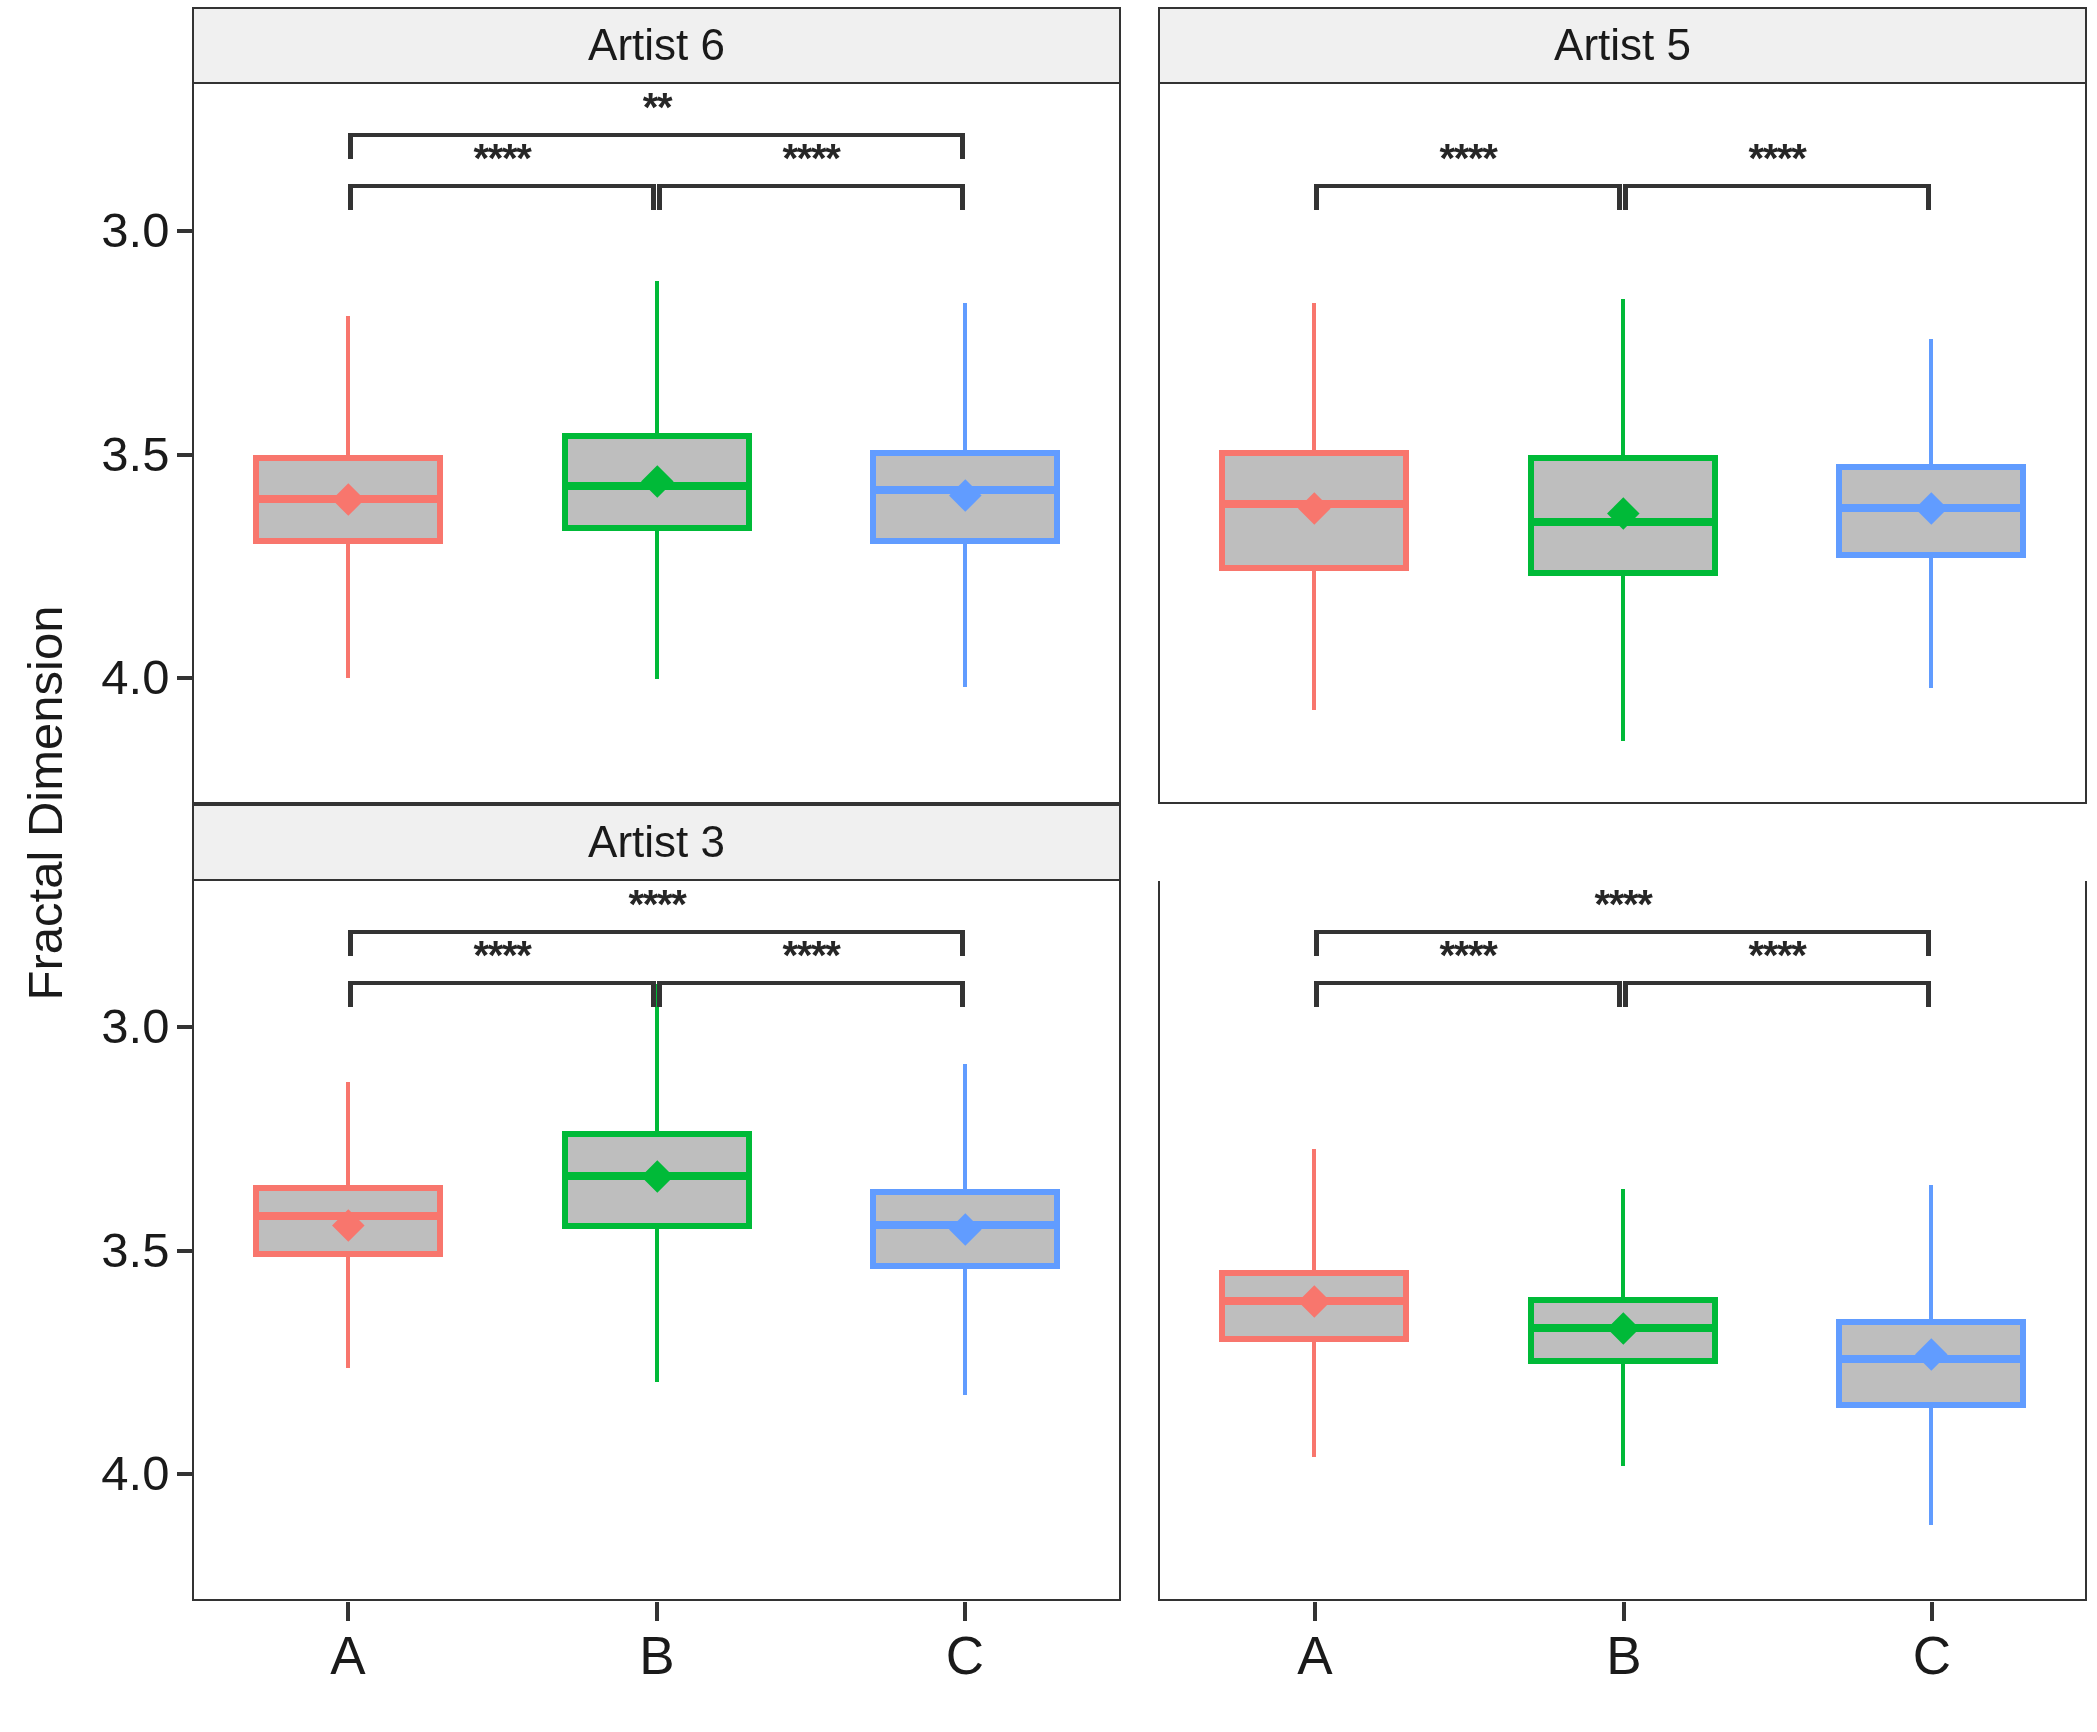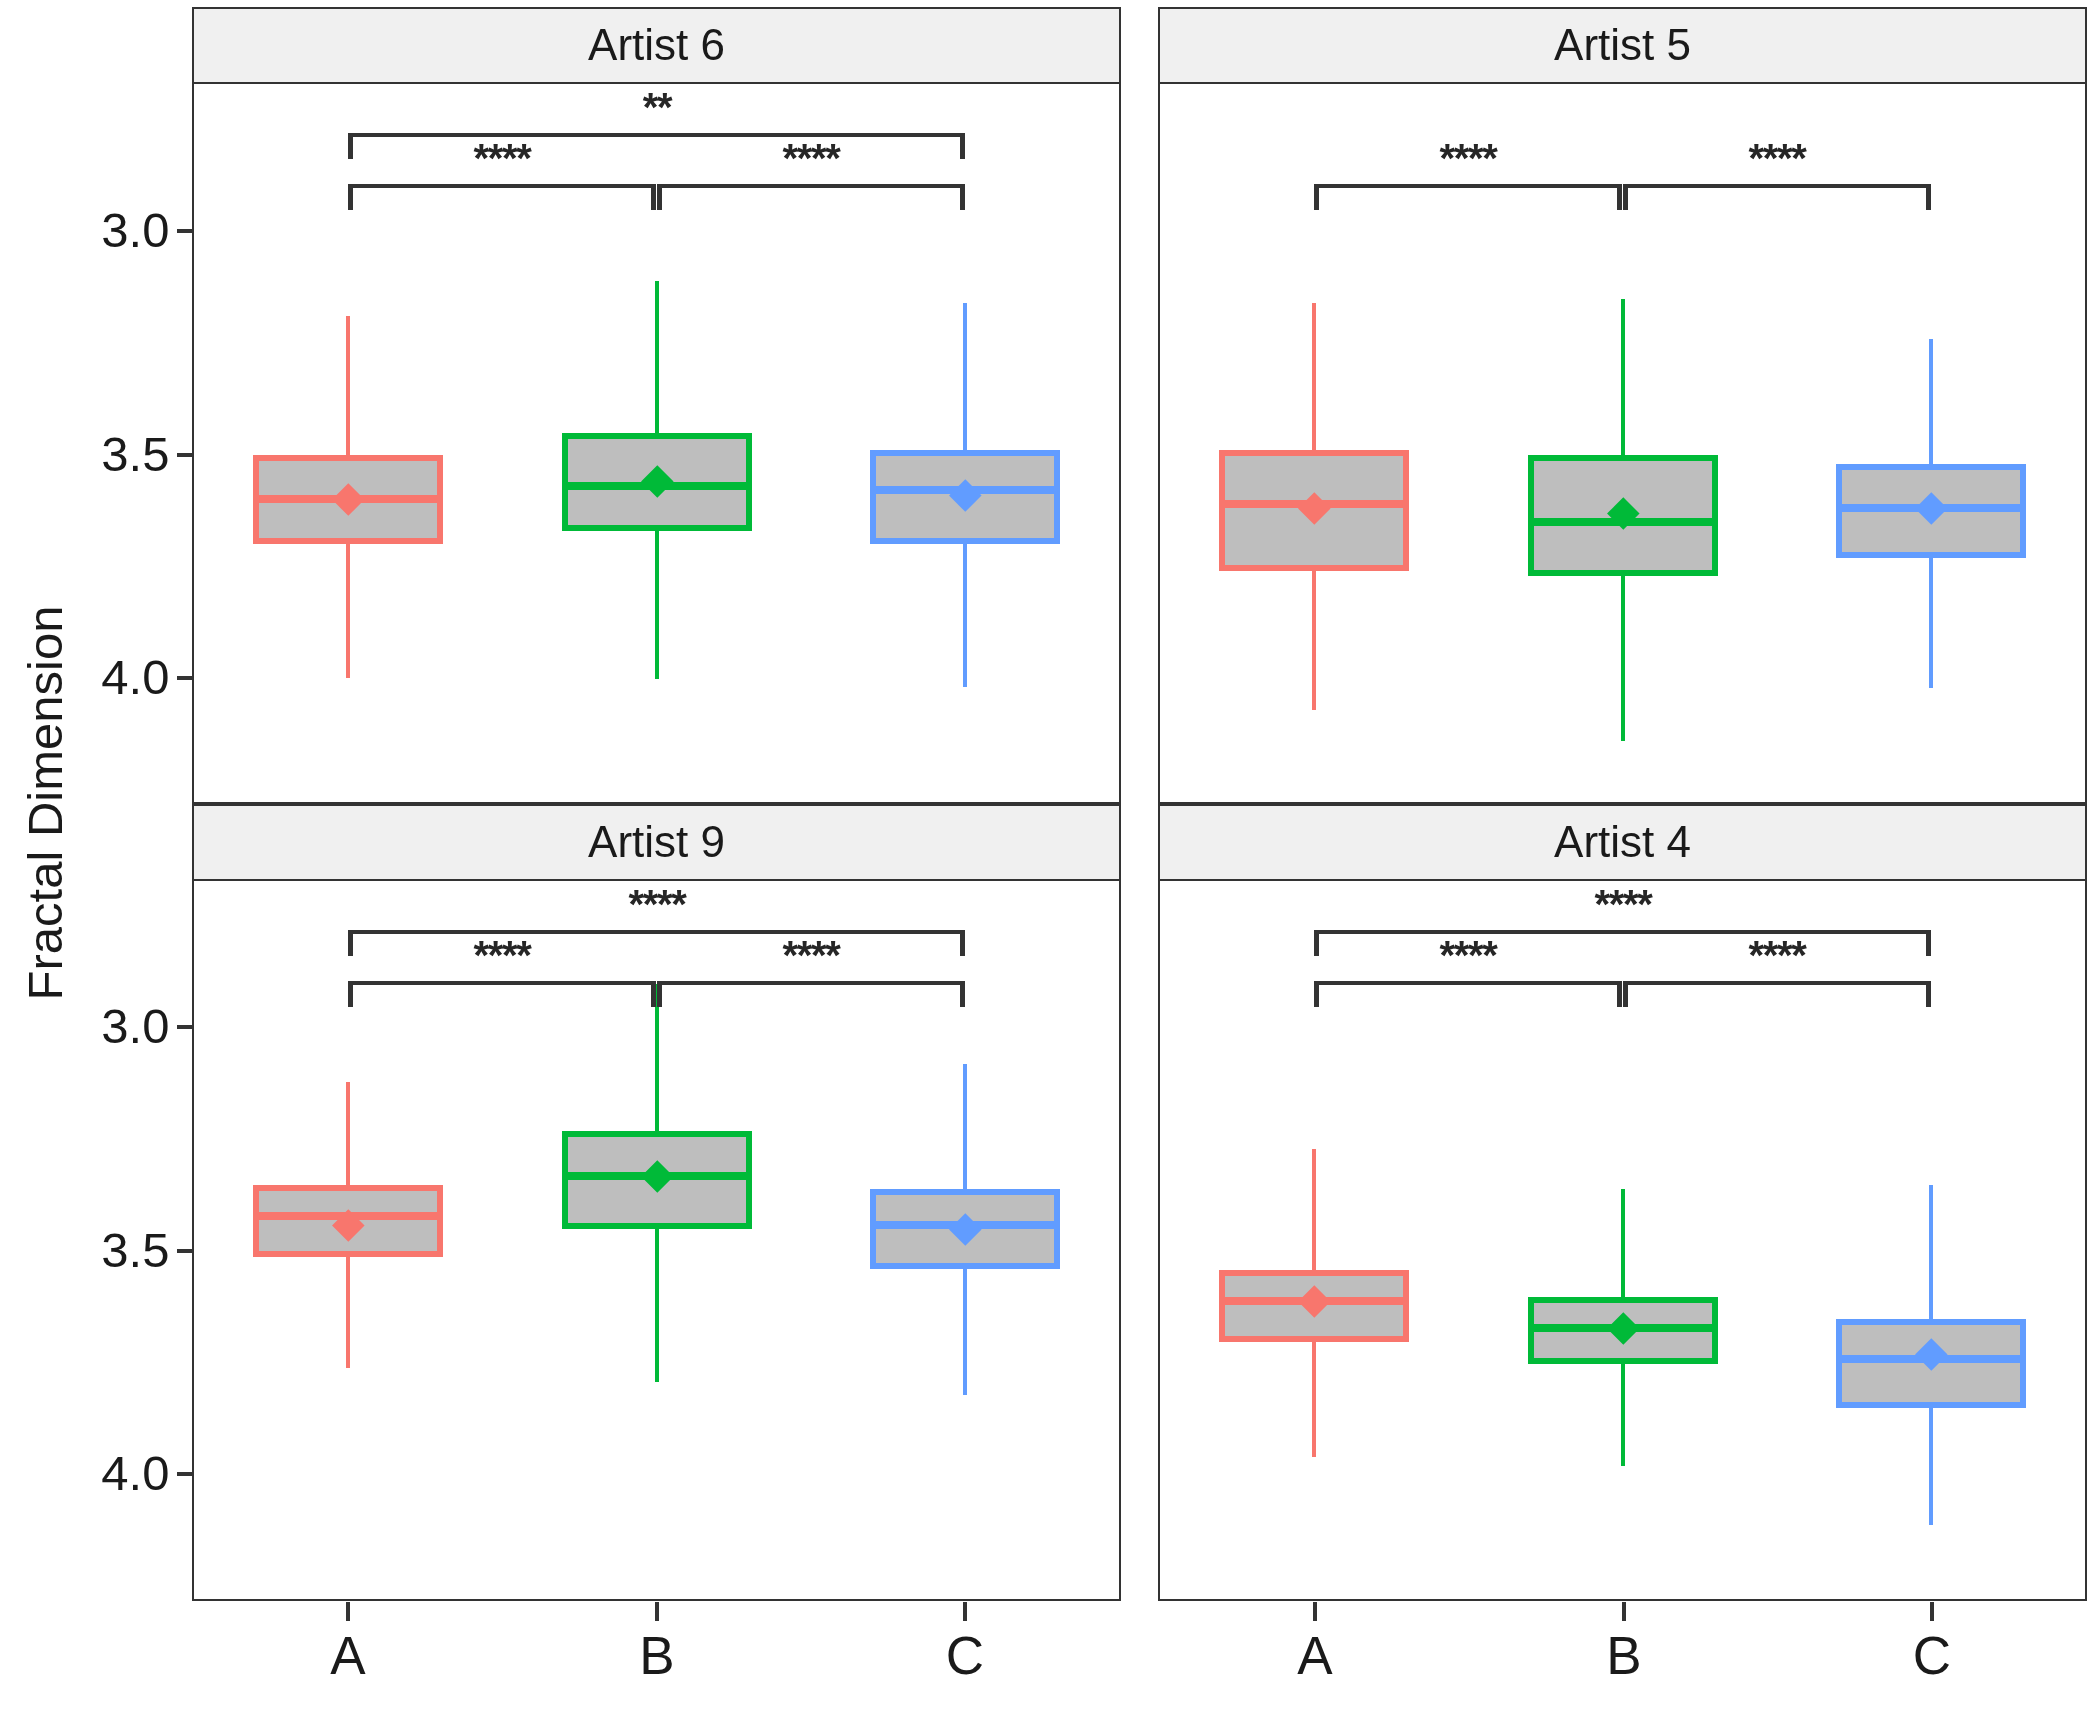--- a/index.html
+++ b/index.html
@@ -161,21 +161,21 @@
           </div>
           <div class="brk" style="left: 154px; width: 308px; top: 100px;"></div>
           <div class="stars" style="left: 308px; top: 97px;">****</div>
           <div class="brk" style="left: 463px; width: 308px; top: 100px;"></div>
           <div class="stars" style="left: 617px; top: 97px;">****</div>
         </div>
     </div>
 
     <div class="facet" id="facet-2" style="left: 0px; top: 797px; width: 929px; height: 797px;">
       <div class="strip">
-        <div class="strip-label">Artist 9</div>
+        <div class="strip-label">Artist 3</div>
       </div>
       <div class="panel" id="panel-2">
           <div class="bp" style="left: 59px; width: 190px;">
             <div class="whisker" style="background: rgb(248, 118, 109); top: 201px; height: 286px;"></div>
             <div class="box" style="border: 6px solid rgb(248, 118, 109); top: 304px; height: 72px;"></div>
             <div class="median" style="background: rgb(248, 118, 109); top: 331px;"></div>
             <div class="mean" style="background: rgb(248, 118, 109); top: 333px;"></div>
           </div>
           <div class="bp" style="left: 368px; width: 190px;">
             <div class="whisker" style="background: rgb(0, 186, 56); top: 103px; height: 398px;"></div>
@@ -192,23 +192,20 @@
           <div class="brk" style="left: 154px; width: 617px; top: 49px;"></div>
           <div class="stars" style="left: 463px; top: 46px;">****</div>
           <div class="brk" style="left: 154px; width: 308px; top: 100px;"></div>
           <div class="stars" style="left: 308px; top: 97px;">****</div>
           <div class="brk" style="left: 463px; width: 308px; top: 100px;"></div>
           <div class="stars" style="left: 617px; top: 97px;">****</div>
         </div>
     </div>
 
     <div class="facet" id="facet-3" style="left: 966px; top: 797px; width: 929px; height: 797px;">
-      <div class="strip">
-        <div class="strip-label">Artist 4</div>
-      </div>
       <div class="panel" id="panel-3">
           <div class="bp" style="left: 59px; width: 190px;">
             <div class="whisker" style="background: rgb(248, 118, 109); top: 268px; height: 308px;"></div>
             <div class="box" style="border: 6px solid rgb(248, 118, 109); top: 389px; height: 72px;"></div>
             <div class="median" style="background: rgb(248, 118, 109); top: 416px;"></div>
             <div class="mean" style="background: rgb(248, 118, 109); top: 409px;"></div>
           </div>
           <div class="bp" style="left: 368px; width: 190px;">
             <div class="whisker" style="background: rgb(0, 186, 56); top: 308px; height: 277px;"></div>
             <div class="box" style="border: 6px solid rgb(0, 186, 56); top: 416px; height: 67px;"></div>

